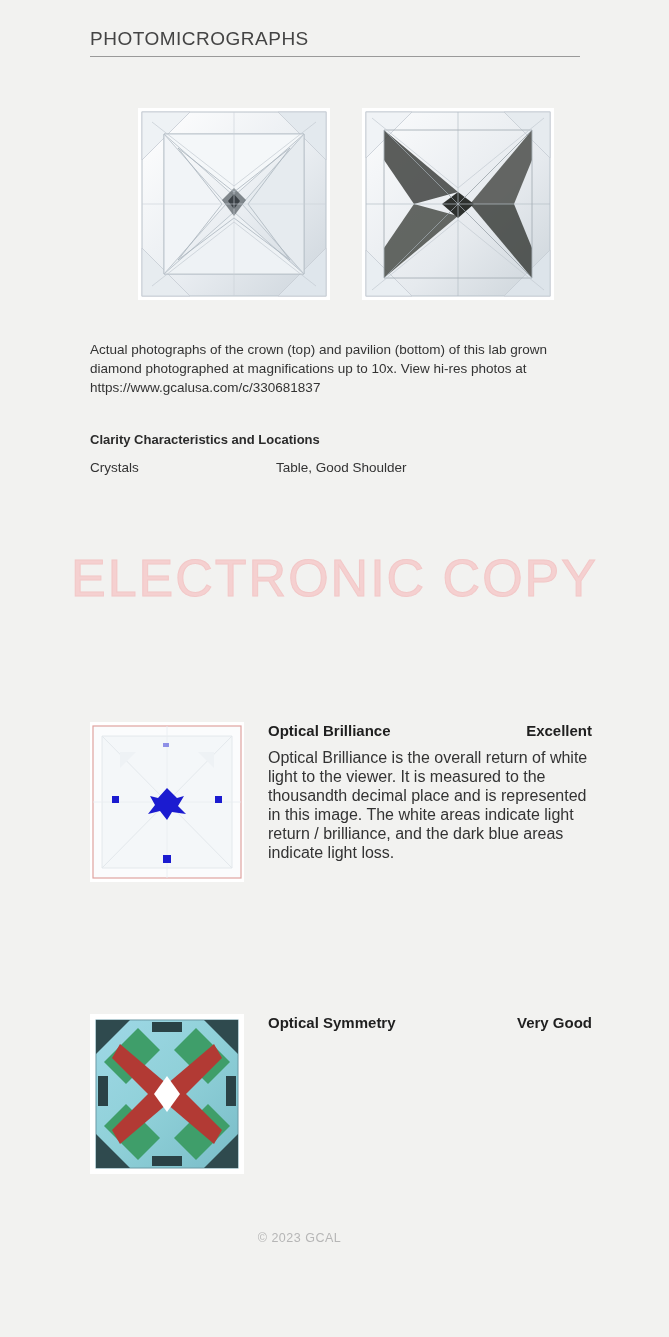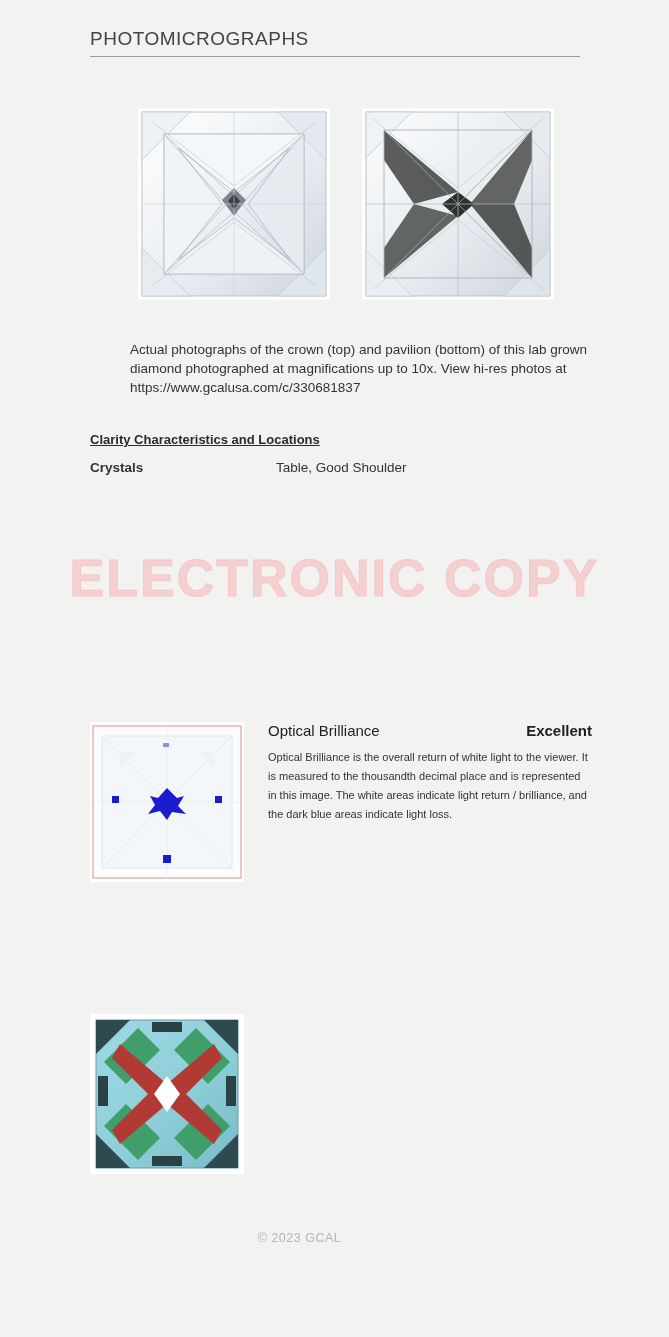--- a/index.html
+++ b/index.html
@@ -66,63 +66,60 @@
 
   
   .caption {
     position: absolute;
     left: 90px;
     top: 340px;
     width: 498px;
     font-size: 13.5px;
     line-height: 19px;
     color: #333;
-    margin-left: 40px;
   }
 
   .char-title {
     position: absolute;
     left: 90px;
     top: 432px;
     font-size: 13px;
     font-weight: bold;
     color: #2b2b2b;
-    text-decoration: underline;
   }
   .char-row {
     position: absolute;
     left: 90px;
     top: 460px;
     width: 490px;
     font-size: 13.5px;
     color: #333;
   }
   .char-row .name {
     position: absolute;
     left: 0;
     top: 0;
-    font-weight: bold;
   }
   .char-row .loc {
     position: absolute;
     left: 186px;
     top: 0;
   }
 
   
   .watermark {
     position: absolute;
     left: 0;
     top: 548px;
     width: 669px;
     text-align: center;
     font-size: 52px;
     letter-spacing: 2px;
     color: #f6cfcf;
-    font-weight: 700;
+    font-weight: 400;
     white-space: nowrap;
     pointer-events: none;
     -webkit-text-stroke: 1px #f3c6c6;
     opacity: 0.95;
   }
 
   
   .lp-block {
     position: absolute;
     left: 90px;
@@ -150,33 +147,33 @@
   .lp-headline {
     position: relative;
     height: 22px;
     margin-bottom: 4px;
   }
   .lp-name {
     position: absolute;
     left: 0;
     top: 0;
     font-size: 15px;
-    font-weight: normal;
+    font-weight: bold;
     color: #1f1f1f;
   }
   .lp-grade {
     position: absolute;
     right: 0;
     top: 0;
     font-size: 15px;
     font-weight: bold;
     color: #1f1f1f;
   }
   .lp-desc {
-    font-size: 11px;
+    font-size: 16px;
     line-height: 19px;
     color: #333;
   }
 
   
   .footer {
     position: absolute;
     left: 0;
     top: 1231px;
     width: 599px;
@@ -340,18 +337,22 @@
 
         <polygon points="77,62 90,80 77,98 64,80" fill="#ffffff"></polygon>
 
         <rect x="62" y="8" width="30" height="10" fill="#2a4246"></rect>
         <rect x="62" y="142" width="30" height="10" fill="#2a4246"></rect>
         <rect x="8" y="62" width="10" height="30" fill="#2a4246"></rect>
         <rect x="136" y="62" width="10" height="30" fill="#2a4246"></rect>
       </svg>
     </div>
     <div class="lp-text">
+      <div class="lp-headline">
+        <span class="lp-name">Optical Symmetry</span>
+        <span class="lp-grade">Very Good</span>
+      </div>
     </div>
   </div>
 
   <div class="footer">© 2023 GCAL</div>
 
 </div>
 
 </body></html>

